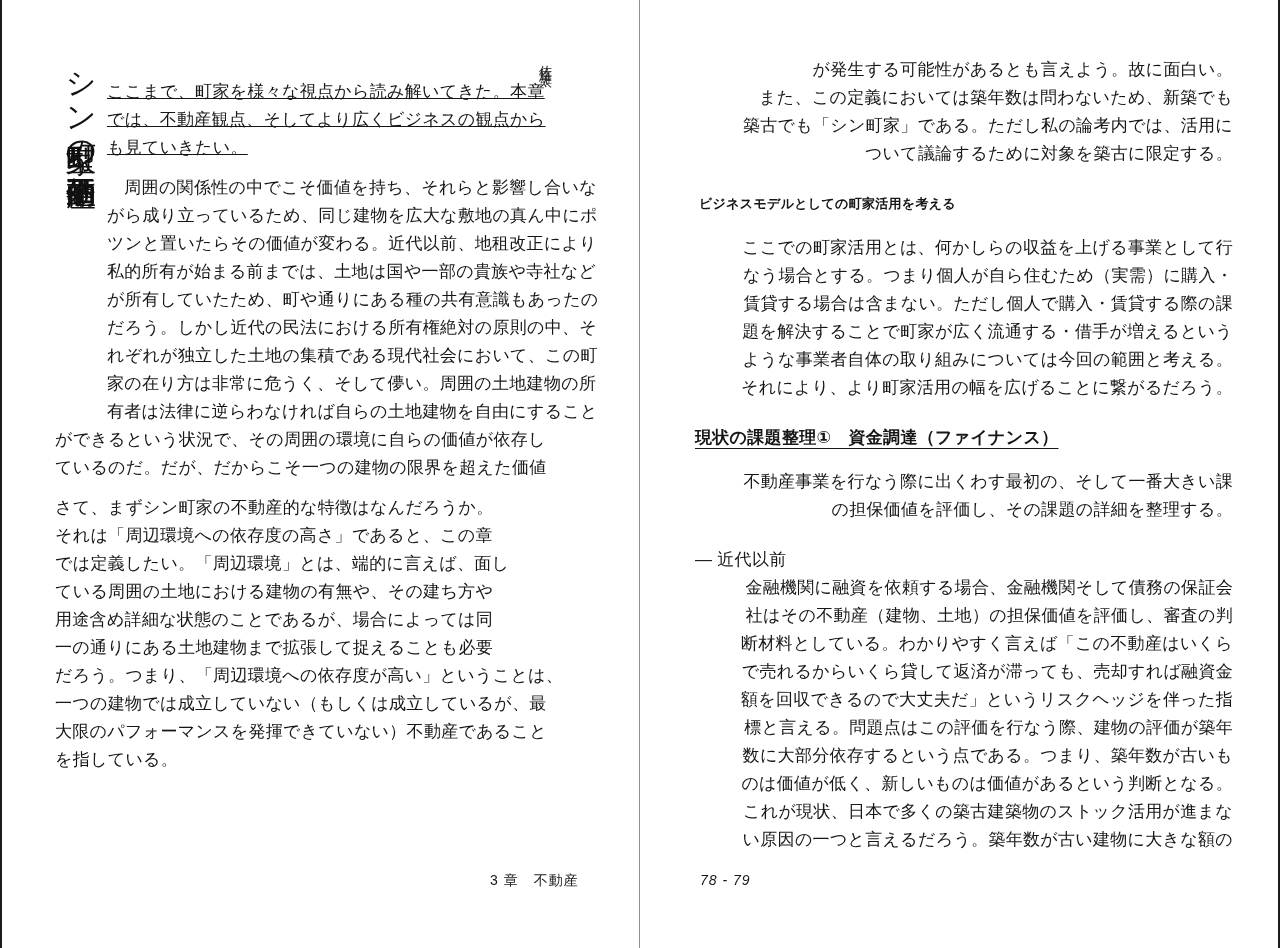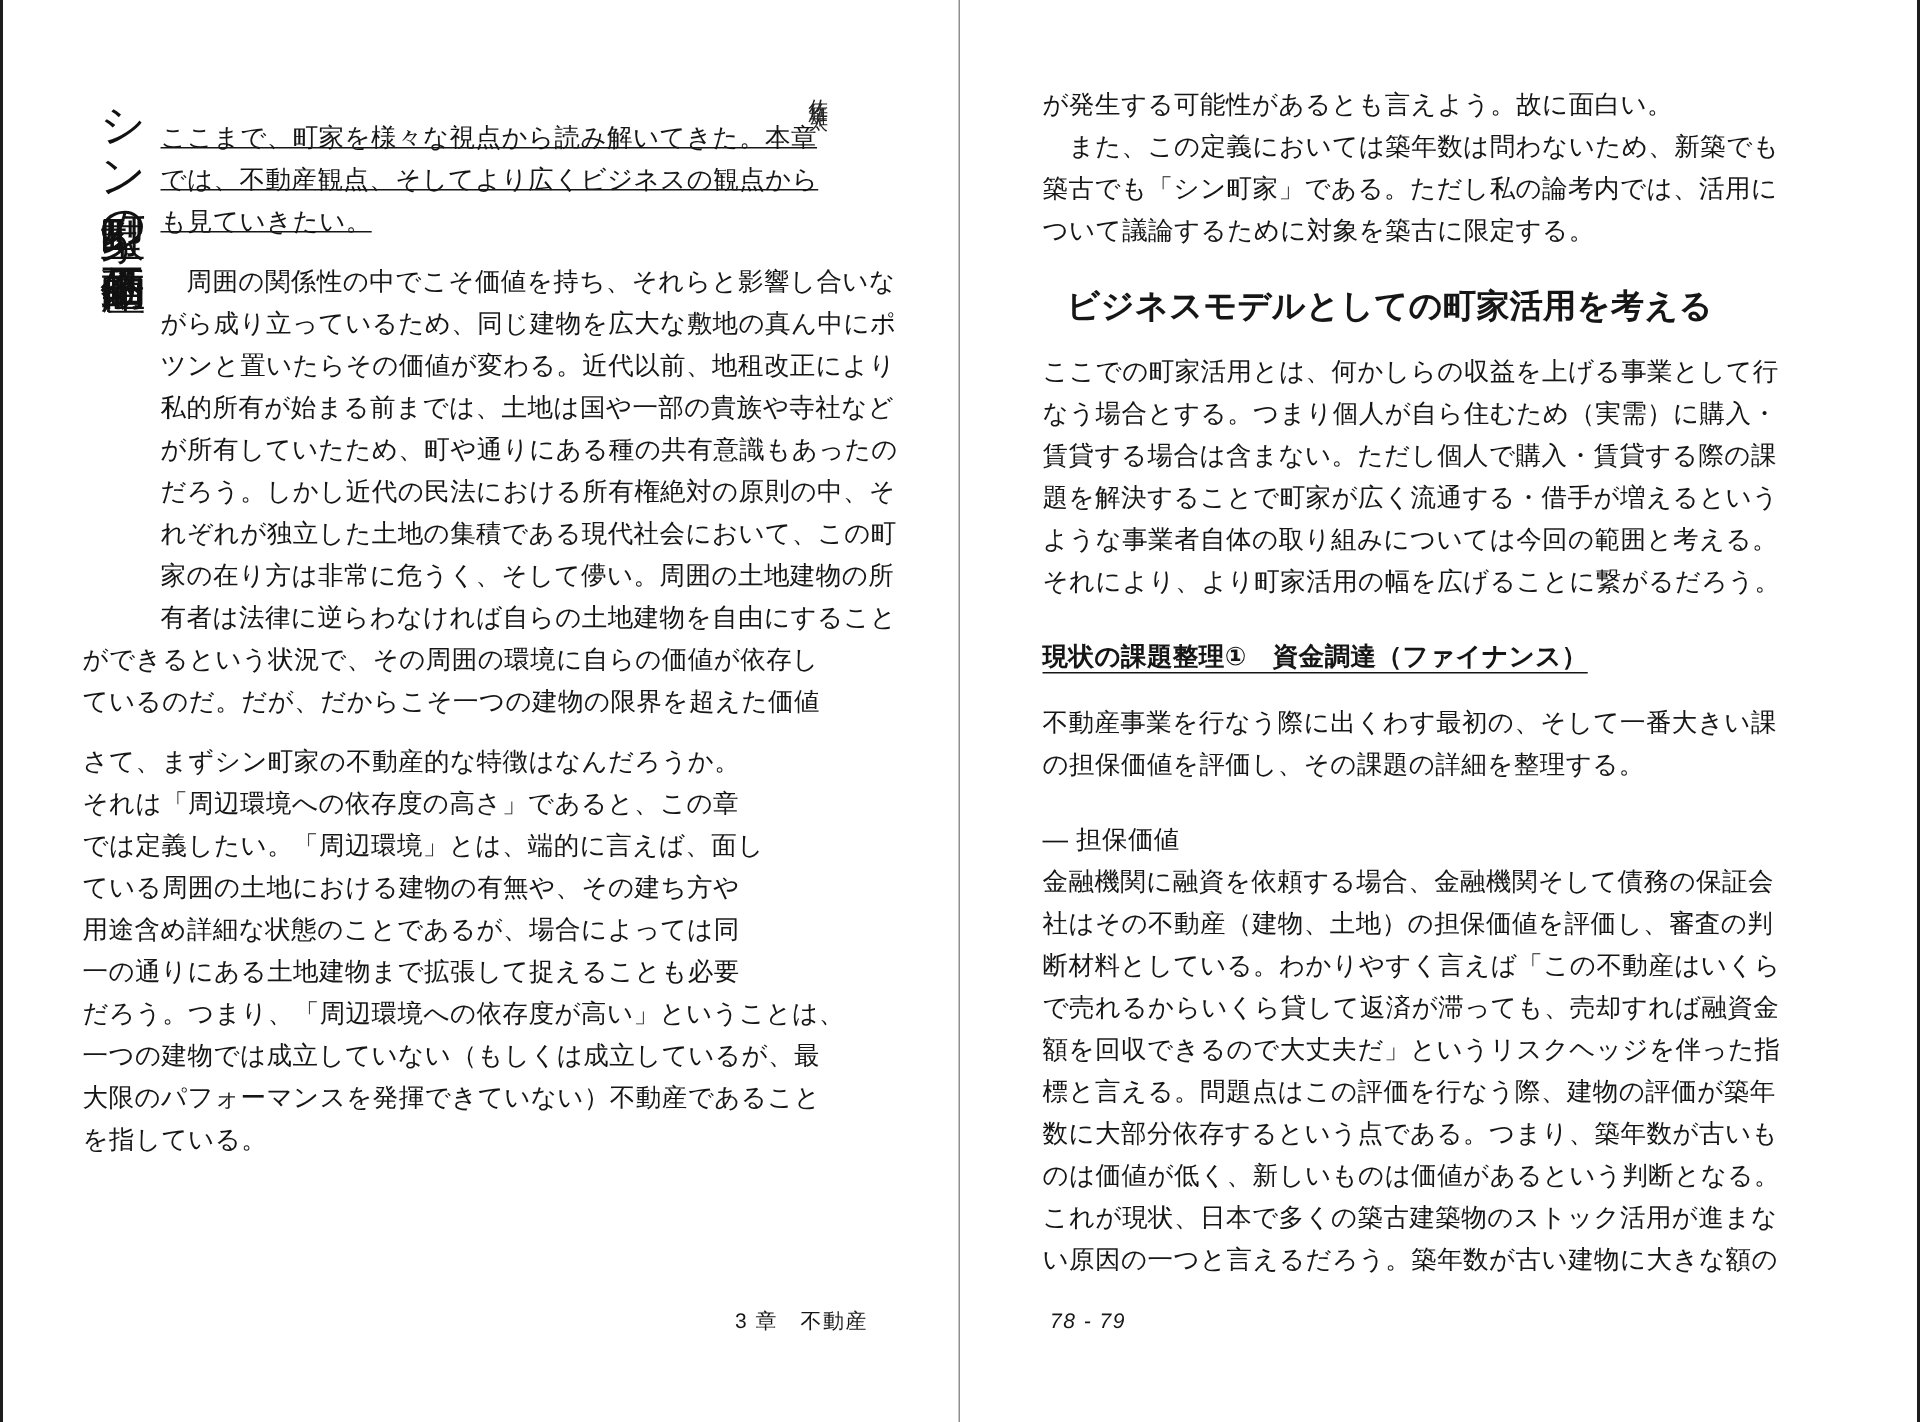--- a/index.html
+++ b/index.html
@@ -84,25 +84,25 @@
   
   .right-body {
     position: absolute;
     left: 695px;
     top: 56px;
     width: 538px;
     font-size: 17px;
     line-height: 28px;
     letter-spacing: 0.3px;
   }
-  .right-body .para { margin: 16px 0 0 0; }
+  .right-body .para { margin: 16px 0 0 0; text-align: right; }
   .right-body .para.flush { margin-top: 0; }
   .h-business {
-    margin: 22px 0 0 16px;
-    font-size: 22px;
+    margin: 22px 0 0 4px;
+    font-size: 13px;
     font-weight: 600;
     line-height: 28px;
   }
   .h-issues {
     margin: 22px 0 0 0;
     font-size: 17px;
     font-weight: 700;
     line-height: 28px;
     text-decoration: underline;
     text-underline-offset: 5px;
@@ -186,21 +186,21 @@
 賃貸する場合は含まない。ただし個人で購入・賃貸する際の課
 題を解決することで町家が広く流通する・借手が増えるという
 ような事業者自体の取り組みについては今回の範囲と考える。
 それにより、より町家活用の幅を広げることに繋がるだろう。</p>
 
       <h3 class="h-issues">現状の課題整理①　資金調達（ファイナンス）</h3>
 
       <p class="para">不動産事業を行なう際に出くわす最初の、そして一番大きい課
 の担保価値を評価し、その課題の詳細を整理する。</p>
 
-      <h4 class="h-collateral">― 担保価値</h4>
+      <h4 class="h-collateral">― 近代以前</h4>
 
       <p class="para flush">金融機関に融資を依頼する場合、金融機関そして債務の保証会
 社はその不動産（建物、土地）の担保価値を評価し、審査の判
 断材料としている。わかりやすく言えば「この不動産はいくら
 で売れるからいくら貸して返済が滞っても、売却すれば融資金
 額を回収できるので大丈夫だ」というリスクヘッジを伴った指
 標と言える。問題点はこの評価を行なう際、建物の評価が築年
 数に大部分依存するという点である。つまり、築年数が古いも
 のは価値が低く、新しいものは価値があるという判断となる。
 これが現状、日本で多くの築古建築物のストック活用が進まな

